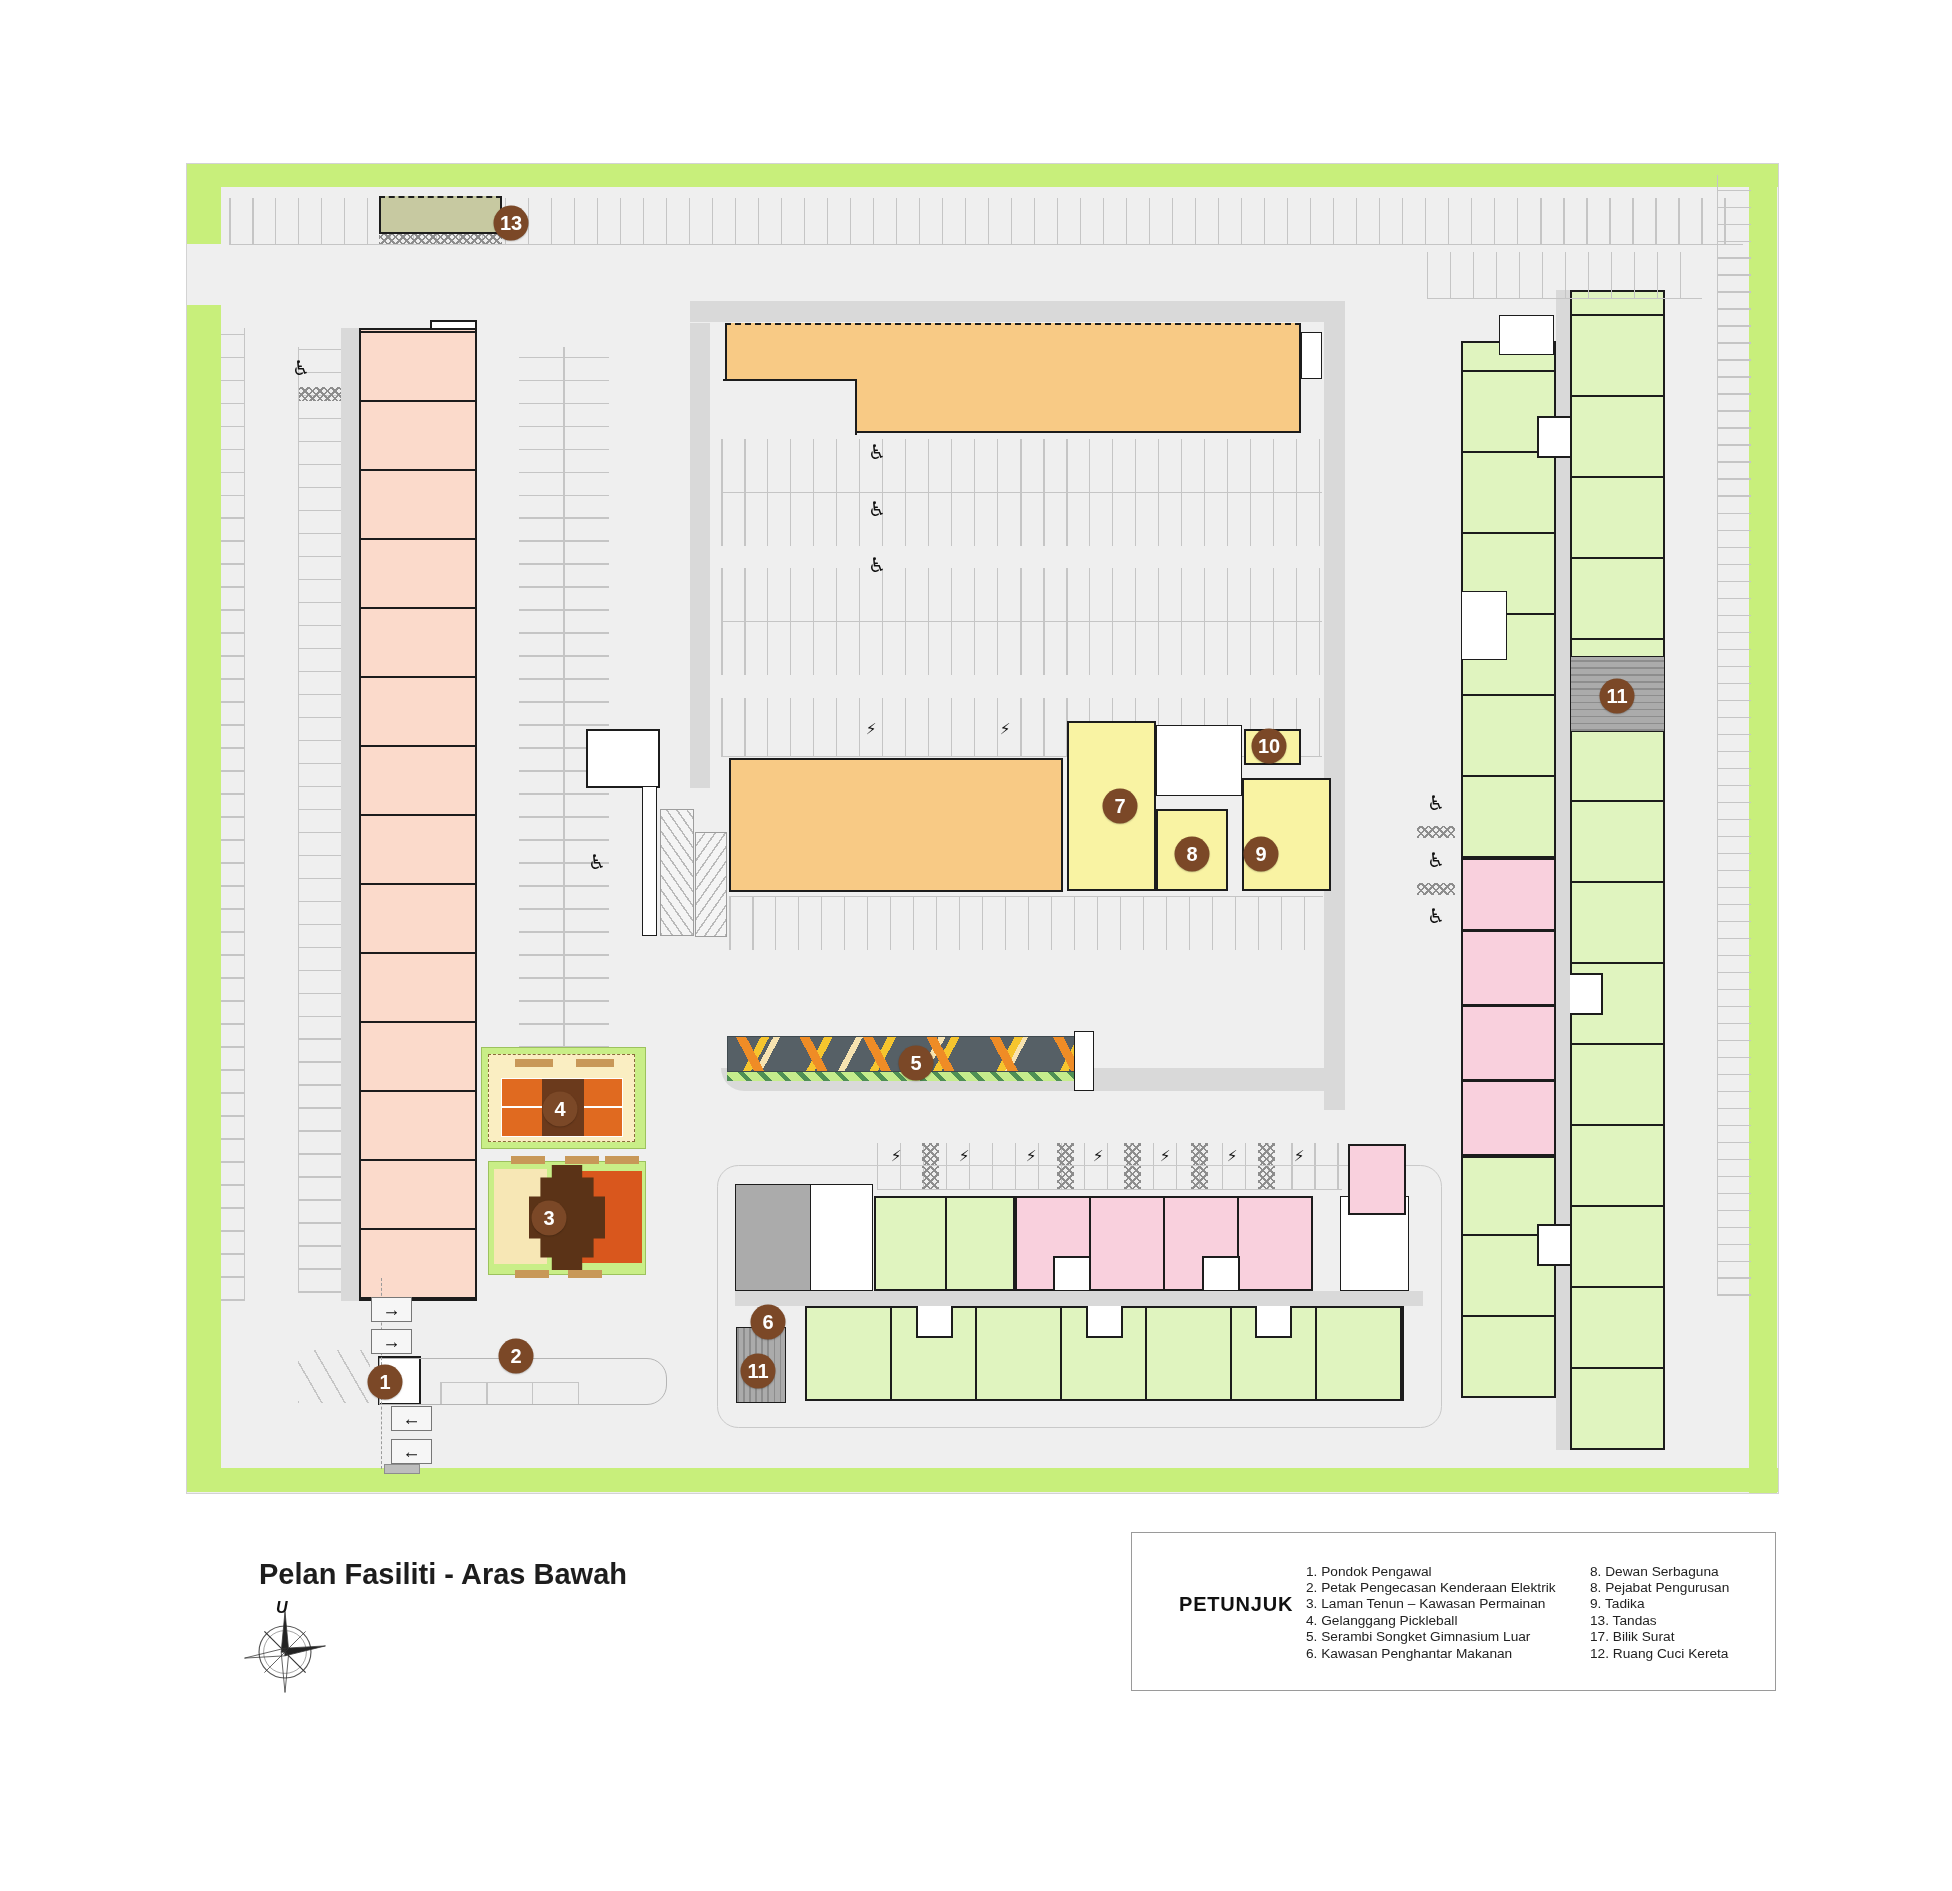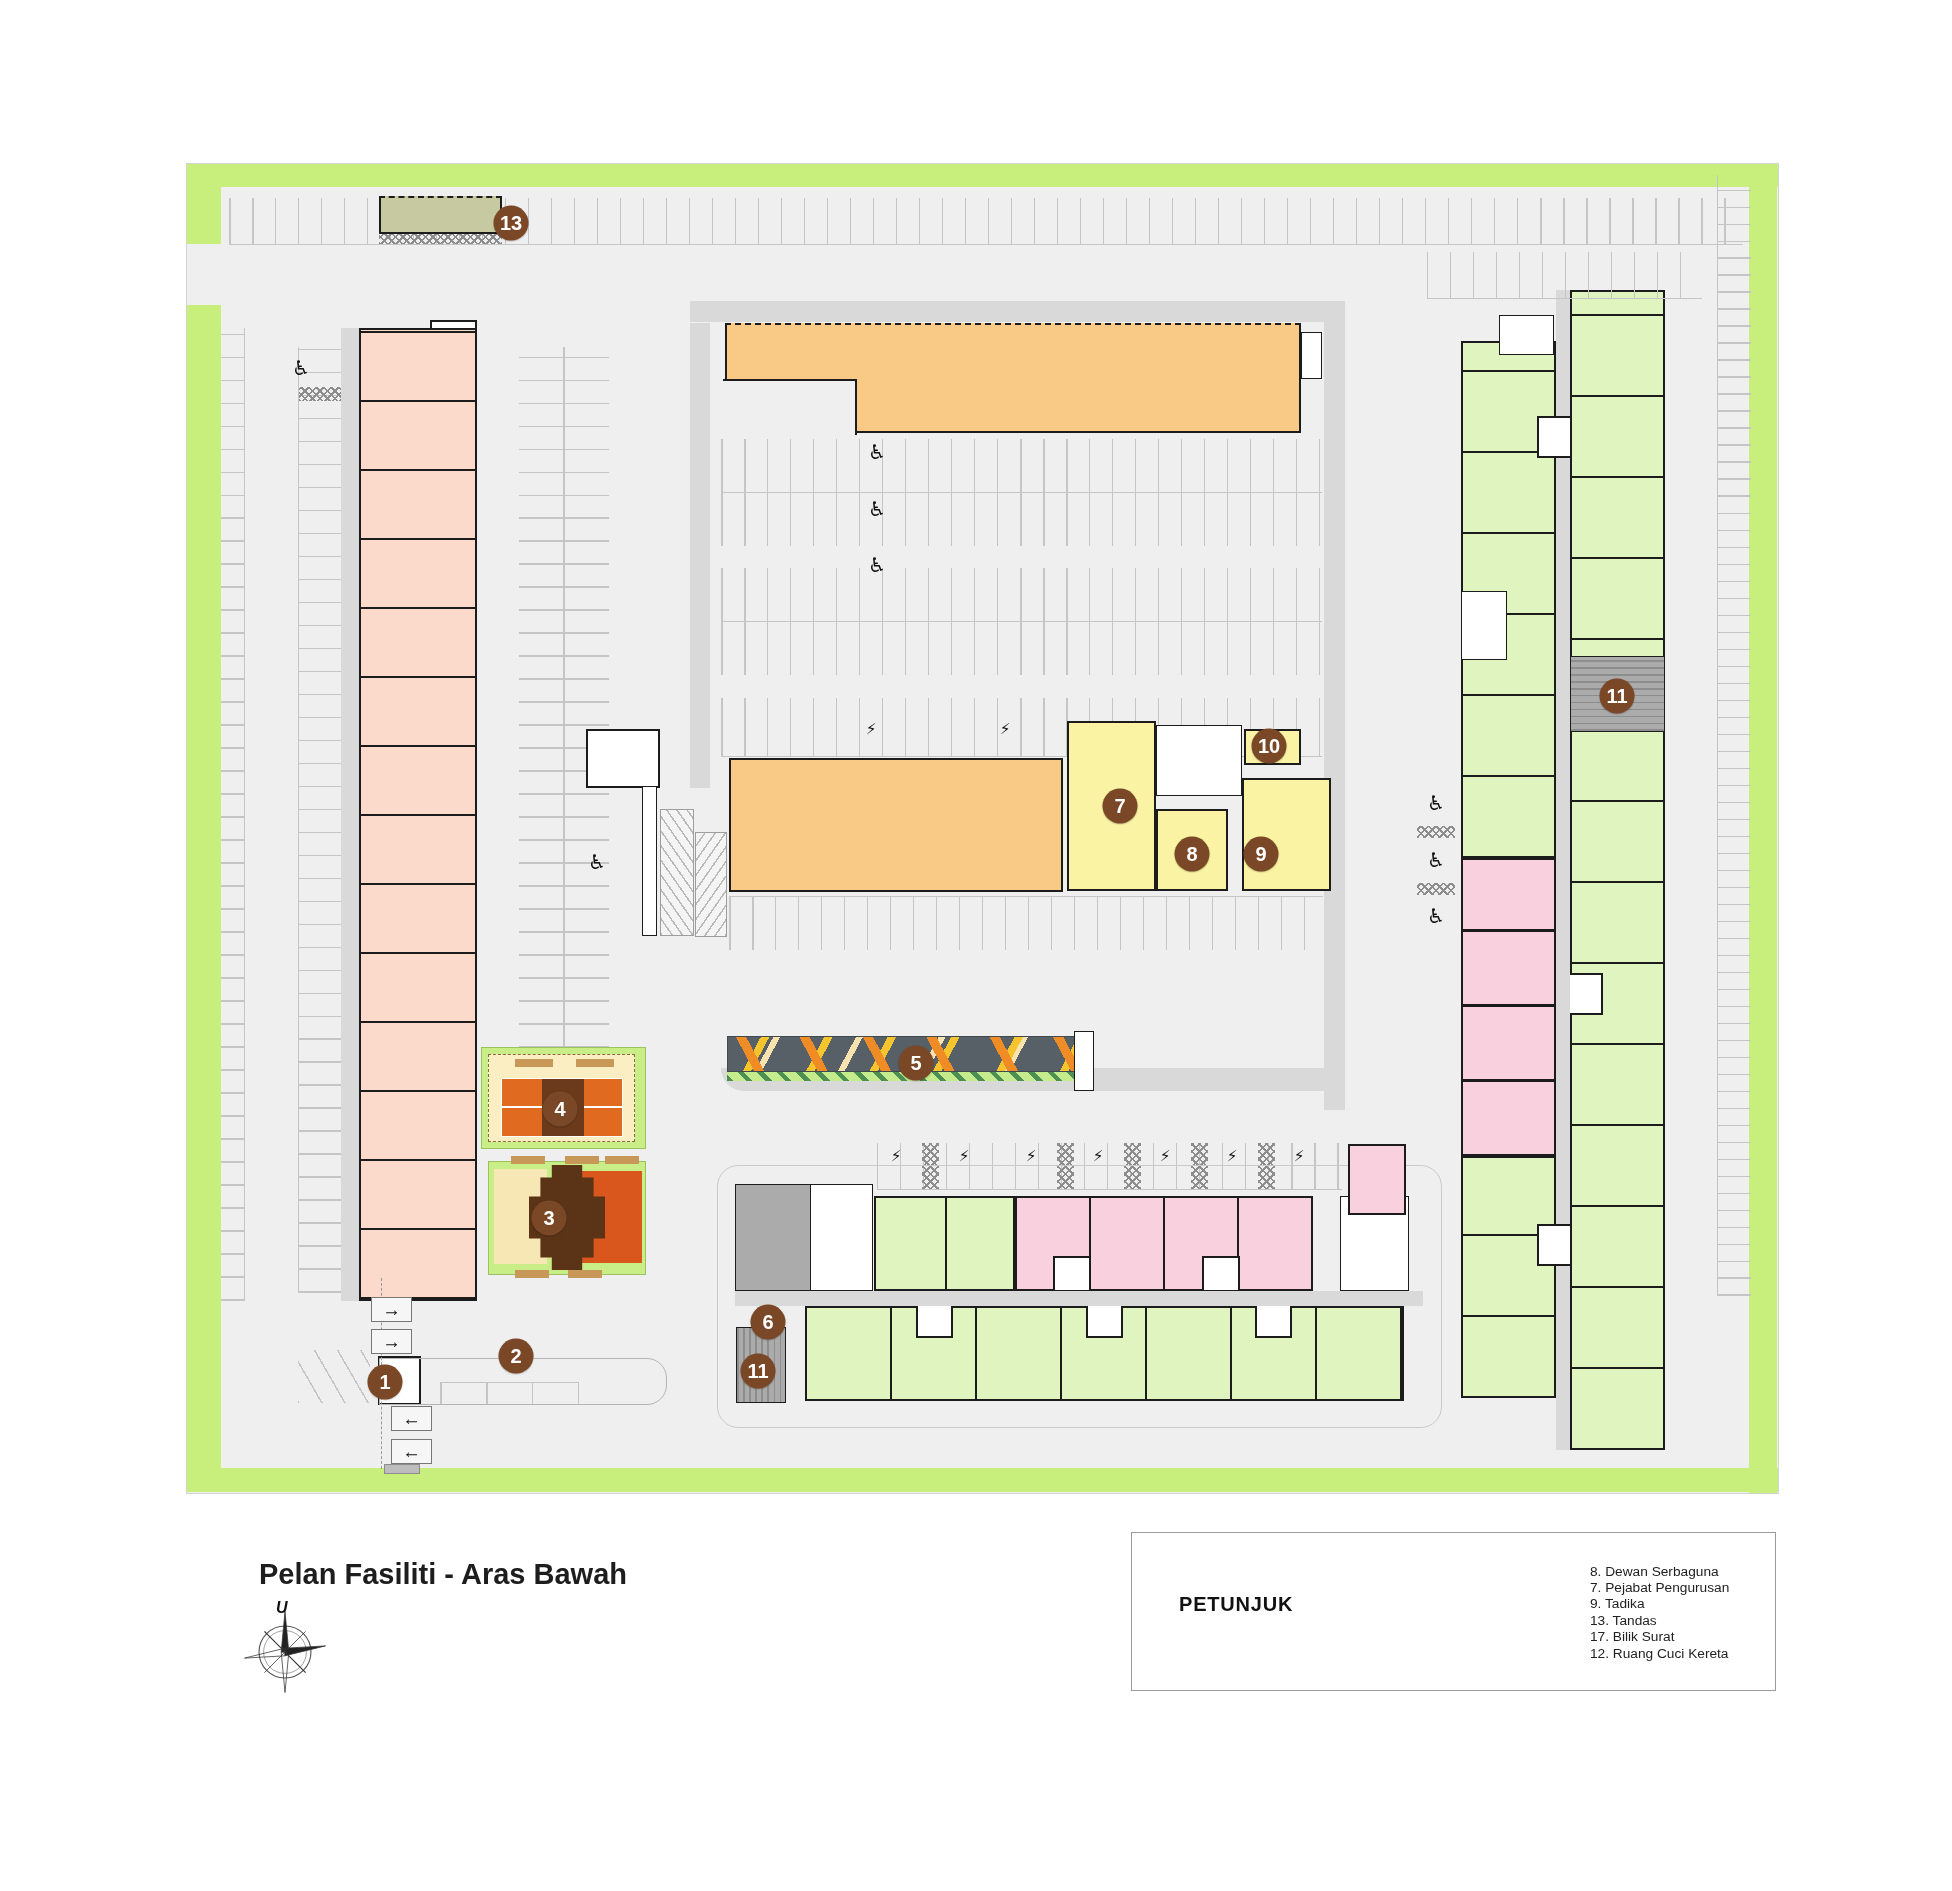--- a/index.html
+++ b/index.html
@@ -243,23 +243,31 @@
         <polygon points="108,47 55,60 55,50"></polygon>
       </g>
       <line x1="28" y1="28" x2="82" y2="82" stroke="#333" stroke-width="1.5"></line>
       <line x1="82" y1="28" x2="28" y2="82" stroke="#333" stroke-width="1"></line>
     </svg>
   </div>
   <div class="compassU">U</div>
 
   <div class="legend">
     <div class="head">PETUNJUK</div>
+    <ul class="c1">
+      <li>1. Pondok Pengawal</li>
+      <li>2. Petak Pengecasan Kenderaan Elektrik</li>
+      <li>3. Laman Tenun – Kawasan Permainan</li>
+      <li>4. Gelanggang Pickleball</li>
+      <li>5. Serambi Songket Gimnasium Luar</li>
+      <li>6. Kawasan Penghantar Makanan</li>
+    </ul>
     <ul class="c2">
       <li>8. Dewan Serbaguna</li>
-      <li>7. Pejabat Pengurusan</li>
+      <li>8. Pejabat Pengurusan</li>
       <li>9. Tadika</li>
       <li>13. Tandas</li>
       <li>17. Bilik Surat</li>
       <li>12. Ruang Cuci Kereta</li>
     </ul>
   </div>
 </div>
 
 
 </body></html>

